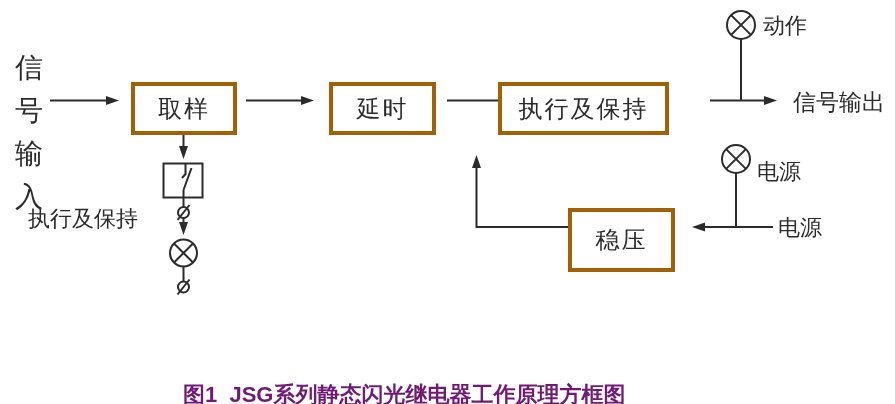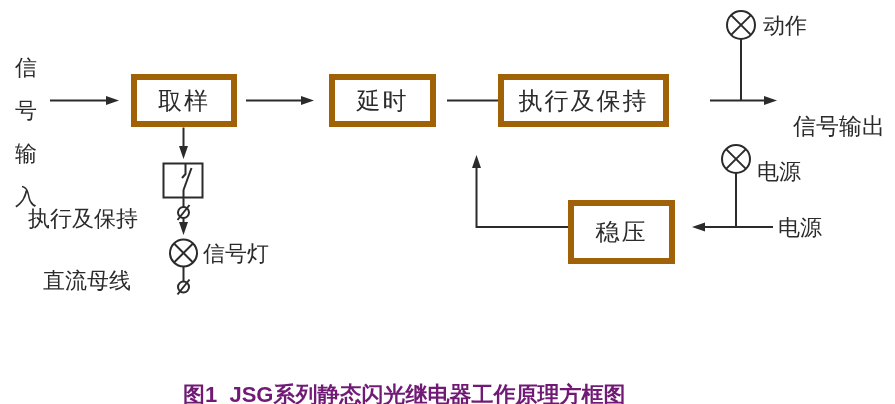--- a/index.html
+++ b/index.html
@@ -16,51 +16,52 @@
     color: #2b2b2b;
     overflow: hidden;
   }
   .wires {
     position: absolute;
     left: 0;
     top: 0;
   }
   .block {
     position: absolute;
-    border: 6px solid #a16207;
+    border: 4px solid #a16207;
     background: #ffffff;
     display: flex;
     align-items: center;
     justify-content: center;
     font-size: 24px;
     letter-spacing: 2px;
     color: #2b2b2b;
     box-sizing: border-box;
+    margin-top: 8px;
   }
   .block-sampling   { left: 131px; top: 74px;  width: 106px; height: 53px; }
   .block-delay      { left: 329px; top: 74px;  width: 107px; height: 53px; }
   .block-execute    { left: 498px; top: 74px;  width: 171px; height: 53px; text-align: center; }
   .block-regulator  { left: 568px; top: 200px; width: 107px; height: 64px; }
   .lbl {
     position: absolute;
     color: #2b2b2b;
     font-size: 22px;
     line-height: 1.05;
     white-space: pre;
   }
   .lbl-input-vertical {
     left: 15px; top: 46px;
     width: 26px;
     word-break: break-all;
     white-space: normal;
     line-height: 43px;
-    font-size: 22px;
+    font-size: 28px;
   }
   .lbl-action        { left: 763px; top: 14px; }
-  .lbl-signal-output { left: 793px; top: 90px;  font-size: 23px; margin-top: 24px; }
+  .lbl-signal-output { left: 793px; top: 90px;  font-size: 23px; }
   .lbl-power-lamp    { left: 757px; top: 160px; }
   .lbl-power-source  { left: 778px; top: 216px; }
   .lbl-signal-lamp   { left: 203px; top: 242px; }
   .lbl-flash-bus     { left: 28px;  top: 207px; }
   .lbl-dc-bus        { left: 43px;  top: 269px; }
   .caption {
     position: absolute;
     left: 183px;
     top: 380px;
     font-size: 22px;
@@ -173,18 +174,16 @@
   </div>
   <div class="block block-regulator">
     <span>稳压</span>
   </div>
 
   <div class="lbl lbl-input-vertical">信号输入</div>
   <div class="lbl lbl-action">动作</div>
   <div class="lbl lbl-signal-output">信号输出</div>
   <div class="lbl lbl-power-lamp">电源</div>
   <div class="lbl lbl-power-source">电源</div>
-  <div class="lbl lbl-signal-lamp">信号灯</div>
   <div class="lbl lbl-flash-bus">执行及保持</div>
-  <div class="lbl lbl-dc-bus">直流母线</div>
 
   <div class="caption">图1  JSG系列静态闪光继电器工作原理方框图</div>
 </div>
 
 </body></html>

